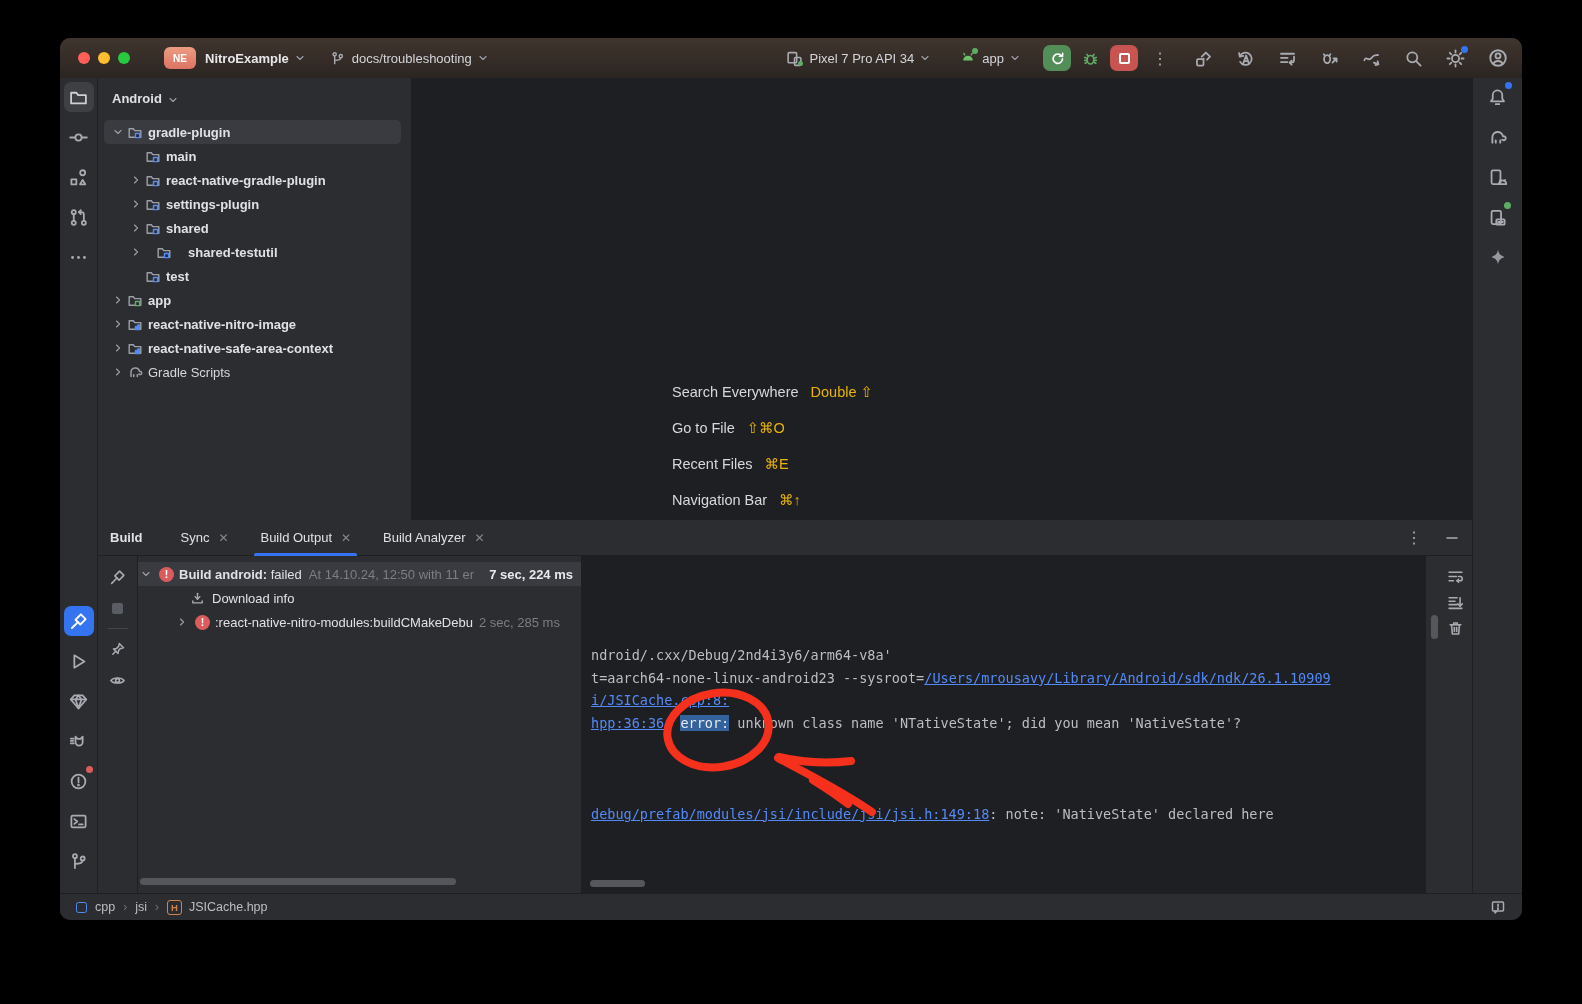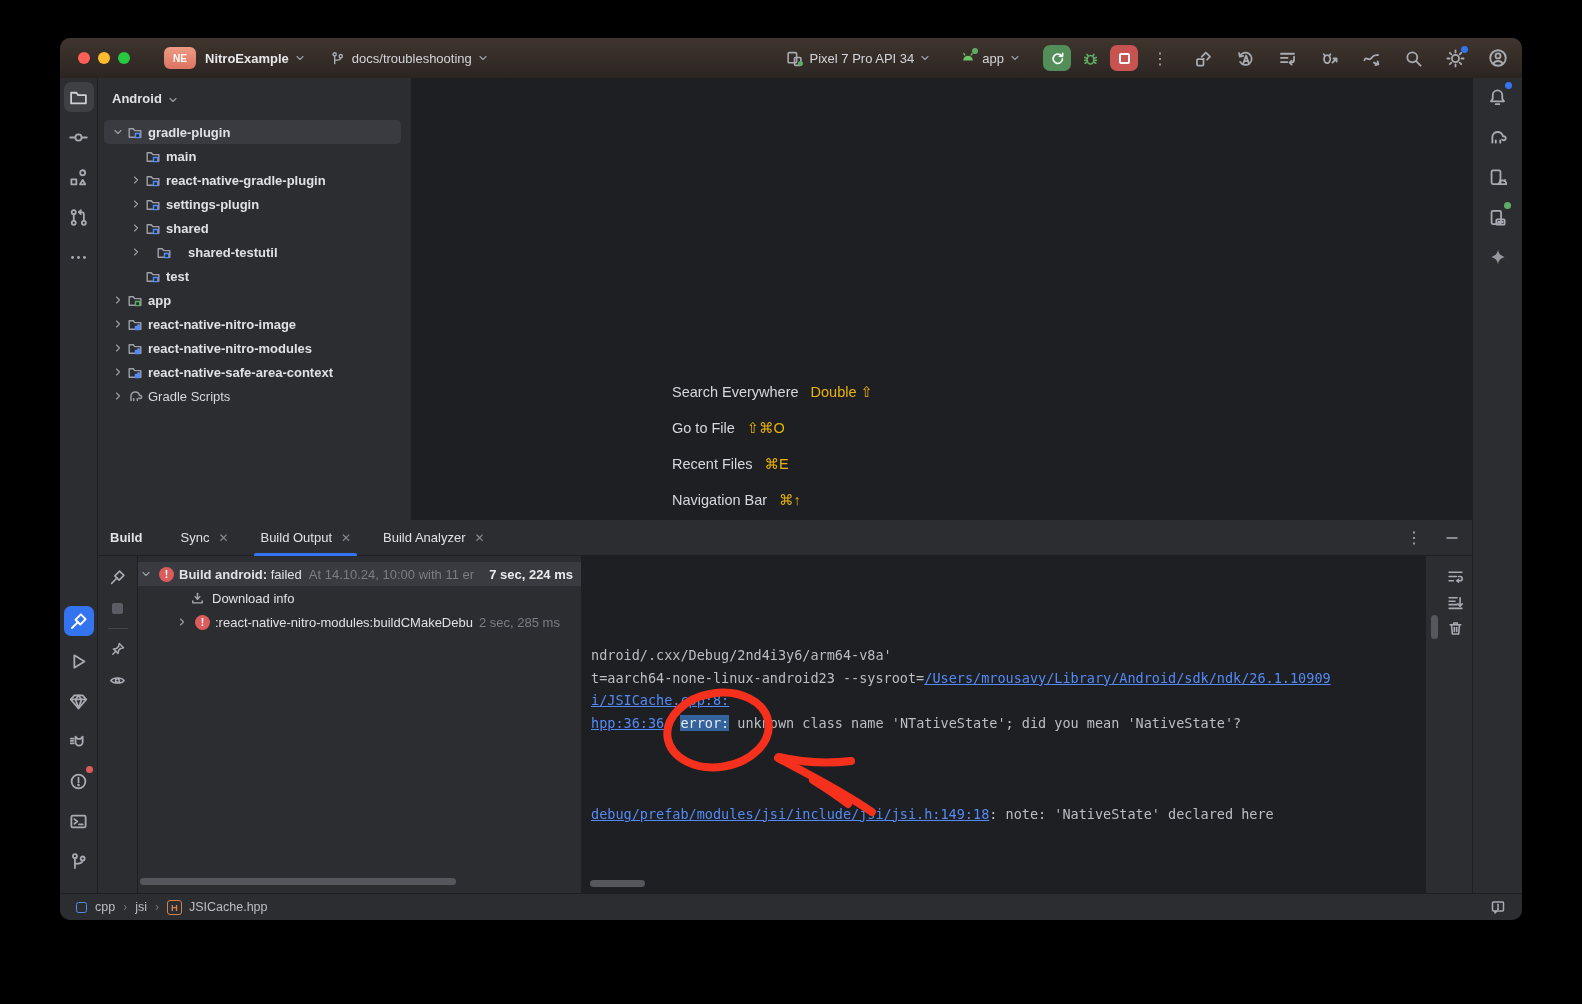--- a/index.html
+++ b/index.html
@@ -519,37 +519,20 @@
           </span>
           <span class="ticon">
             <svg class="ic" width="16" height="15" viewBox="0 0 16 16">
               <path d="M1.8 4 h4.4 l1.5 2 h6.5 v7 h-12.4 z"></path>
               <g stroke="#548AF7" fill="#548AF7">
                 <rect x="8.5" y="10" width="1.6" height="3.5"></rect>
                 <rect x="11" y="8.5" width="1.6" height="5"></rect>
               </g>
             </svg>
           </span>
-          <span>react-native-nitro-modules</span>
-        </div>
-        <div class="tree-row" style="padding-left: 6px;">
-          <span class="tchev">
-            <svg class="ic" width="12" height="12" viewBox="0 0 16 16">
-              <polyline points="6,4 10,8 6,12"></polyline>
-            </svg>
-          </span>
-          <span class="ticon">
-            <svg class="ic" width="16" height="15" viewBox="0 0 16 16">
-              <path d="M1.8 4 h4.4 l1.5 2 h6.5 v7 h-12.4 z"></path>
-              <g stroke="#548AF7" fill="#548AF7">
-                <rect x="8.5" y="10" width="1.6" height="3.5"></rect>
-                <rect x="11" y="8.5" width="1.6" height="5"></rect>
-              </g>
-            </svg>
-          </span>
           <span>react-native-safe-area-context</span>
         </div>
         <div class="tree-row light" style="padding-left: 6px;">
           <span class="tchev">
             <svg class="ic" width="12" height="12" viewBox="0 0 16 16">
               <polyline points="6,4 10,8 6,12"></polyline>
             </svg>
           </span>
           <span class="ticon">
             <svg class="ic" width="17" height="16" viewBox="0 0 16 16">
@@ -640,21 +623,21 @@
       <div class="btree">
         <div class="brow selected">
           <span class="bchev">
               <svg class="ic" width="12" height="12" viewBox="0 0 16 16">
                 <polyline points="4,6 8,10 12,6"></polyline>
               </svg>
             </span>
           <span class="err-badge">!</span>
           <span class="b-bold">Build android:</span>
           <span style="white-space:pre"> failed</span>
-          <span class="b-meta">At 14.10.24, 10:00 with 11 er</span>
+          <span class="b-meta">At 14.10.24, 12:50 with 11 er</span>
           <span class="b-dur strong">7 sec, 224 ms</span>
         </div>
         <div class="brow" style="padding-left:52px">
           <span class="icwrap" style="margin-right:7px">
               <svg class="ic" width="15" height="15" viewBox="0 0 16 16">
                 <line x1="8" y1="2.5" x2="8" y2="8.5"></line>
                 <polyline points="5.5,6 8,8.7 10.5,6"></polyline>
                 <path d="M3 10.5 v2.2 h10 v-2.2"></path>
               </svg>
             </span>

